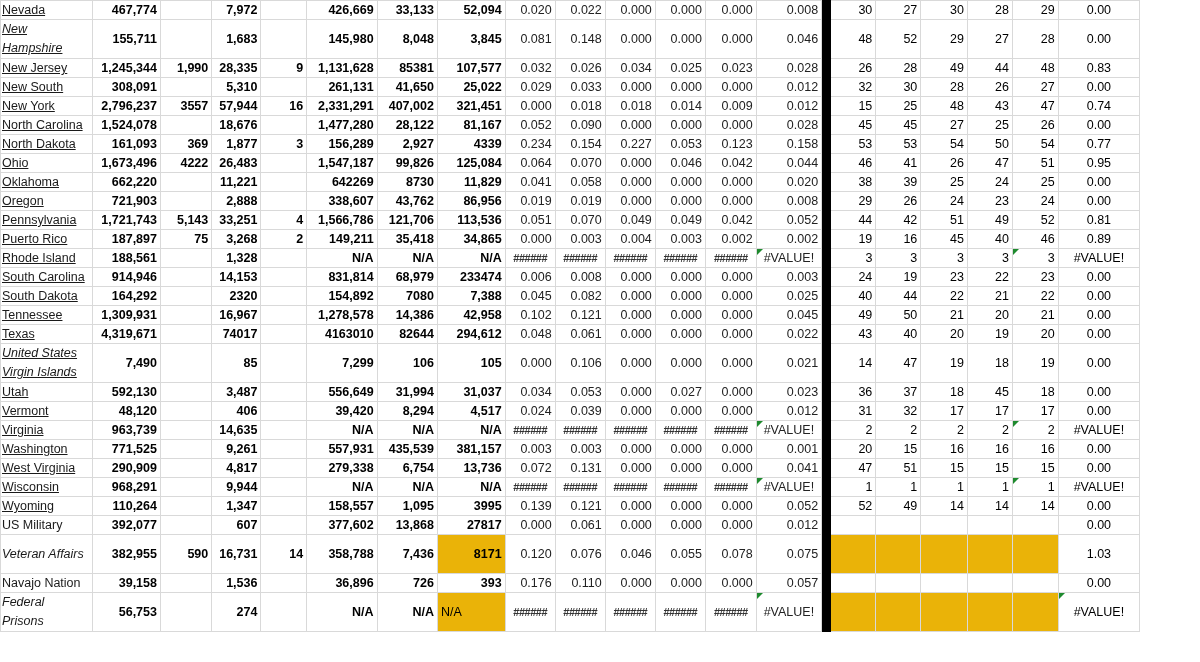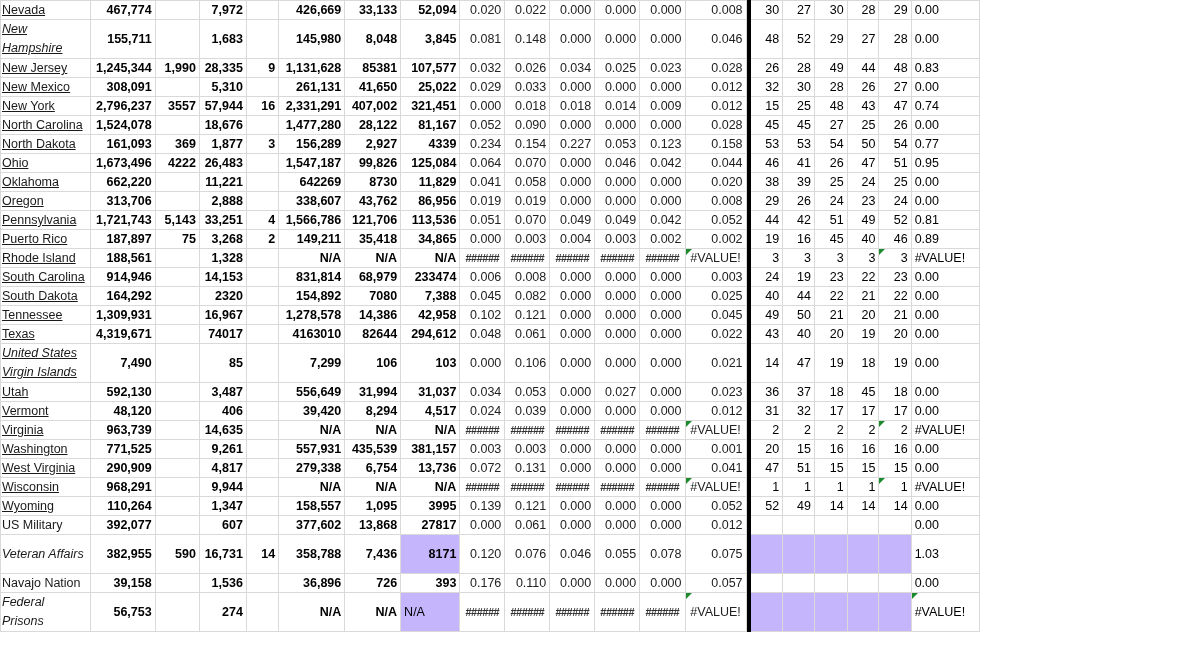--- a/index.html
+++ b/index.html
@@ -1,30 +1,30 @@
 <!DOCTYPE html>
 <html><head>
 <meta charset="utf-8">
 <style>
   html, body { margin:0; padding:0; background:#fff; }
   body { width:1200px; height:662px; overflow:hidden; font-family:"Liberation Sans", "DejaVu Sans", sans-serif; font-size:12.5px; color:#000; }
-  .sheet { position:relative; width:980px; }
+  .sheet { position:relative; width:1140px; }
   table { border-collapse:collapse; table-layout:fixed; }
   td { border:1px solid #d9d9d9; padding:0 3px; white-space:nowrap; overflow:hidden; height:18.8px; line-height:18px; text-align:right; vertical-align:middle; box-sizing:border-box; }
   td.name { text-align:left; padding-left:1px; color:#1f1f1f; }
   td.name span.link { text-decoration:underline; color:#1a1a1a; }
   td.name.plain span.link { text-decoration:none; }
   td.wrap { white-space:normal; line-height:19px;font-style:italic; }
   tr.tall td { height:39px; }
   .b { font-weight:bold; }
   .rate { color:#222; }
   .hash { font-weight:bold; letter-spacing:-0.5px; color:#333; font-size:11px; text-align:center; }
   .err { text-align:center; color:#222; }
-  .ctr { text-align:left; }
-  .blue { background:#c4b5fd; }
+  .ctr { text-align:center; }
+  .blue { background:#eab308; }
   .divider { background:#000; border-color:#000; padding:0; }
   .tri { position:relative; }
   .tri::before { content:""; position:absolute; left:0; top:0; width:0; height:0; border-top:6px solid #1e8a2e; border-right:6px solid transparent; }
   td.lefttxt { text-align:left; }
 </style>
 </head>
 <body>
 
 <div class="sheet">
   <table id="grid">
@@ -115,21 +115,21 @@
     <td class="rate">0.028</td>
     <td class="divider"></td>
     <td>26</td>
     <td>28</td>
     <td>49</td>
     <td>44</td>
     <td>48</td>
     <td class="ctr">0.83</td>
   </tr>
         <tr>
-    <td class="name"><span class="link">New Mexico</span></td>
+    <td class="name"><span class="link">New South</span></td>
     <td class="b">308,091</td>
     <td class="b"></td>
     <td class="b">5,310</td>
     <td class="b"></td>
     <td class="b">261,131</td>
     <td class="b">41,650</td>
     <td class="b">25,022</td>
     <td class="rate">0.029</td>
     <td class="rate">0.033</td>
     <td class="rate">0.000</td>
@@ -254,21 +254,21 @@
     <td class="divider"></td>
     <td>38</td>
     <td>39</td>
     <td>25</td>
     <td>24</td>
     <td>25</td>
     <td class="ctr">0.00</td>
   </tr>
         <tr>
     <td class="name"><span class="link">Oregon</span></td>
-    <td class="b">313,706</td>
+    <td class="b">721,903</td>
     <td class="b"></td>
     <td class="b">2,888</td>
     <td class="b"></td>
     <td class="b">338,607</td>
     <td class="b">43,762</td>
     <td class="b">86,956</td>
     <td class="rate">0.019</td>
     <td class="rate">0.019</td>
     <td class="rate">0.000</td>
     <td class="rate">0.000</td>
@@ -444,21 +444,21 @@
     <td class="ctr">0.00</td>
   </tr>
         <tr class="tall">
     <td class="name wrap"><span class="link">United States Virgin Islands</span></td>
     <td class="b">7,490</td>
     <td class="b"></td>
     <td class="b">85</td>
     <td class="b"></td>
     <td class="b">7,299</td>
     <td class="b">106</td>
-    <td class="b">103</td>
+    <td class="b">105</td>
     <td class="rate">0.000</td>
     <td class="rate">0.106</td>
     <td class="rate">0.000</td>
     <td class="rate">0.000</td>
     <td class="rate">0.000</td>
     <td class="rate">0.021</td>
     <td class="divider"></td>
     <td>14</td>
     <td>47</td>
     <td>19</td>

